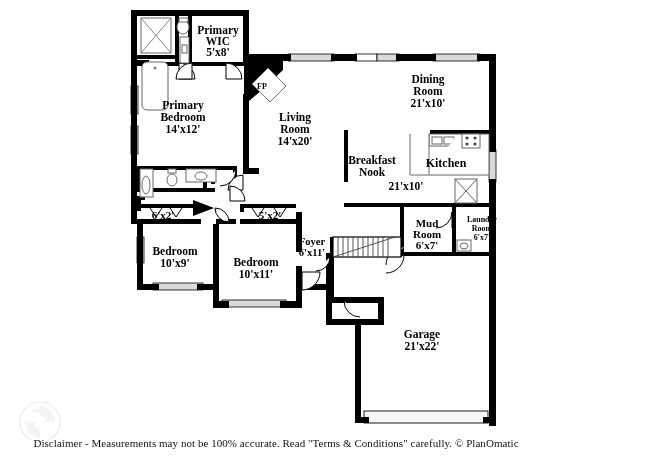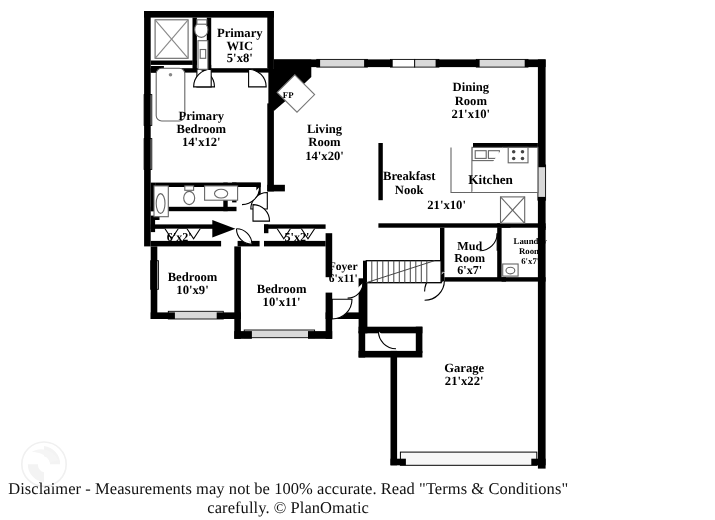--- a/index.html
+++ b/index.html
@@ -45,26 +45,26 @@
   .wm-line1 {
     font-size: 20px;
     color: #f2f2f2;
   }
   .wm-line2 {
     font-size: 20px;
     color: #f4f4f4;
   }
   .disclaimer {
     position: absolute;
-    left: 4px;
+    left: 18px;
     top: 437px;
     width: 516px;
     text-align: center;
     font-family: "Liberation Serif", "DejaVu Serif", serif;
-    font-size: 15px;
+    font-size: 11px;
     color: #111111;
     letter-spacing: 0.05px;
   }
   svg text {
     font-family: "Liberation Serif", "DejaVu Serif", serif;
     font-weight: bold;
     fill: #000000;
     text-anchor: middle;
   }
 </style>

